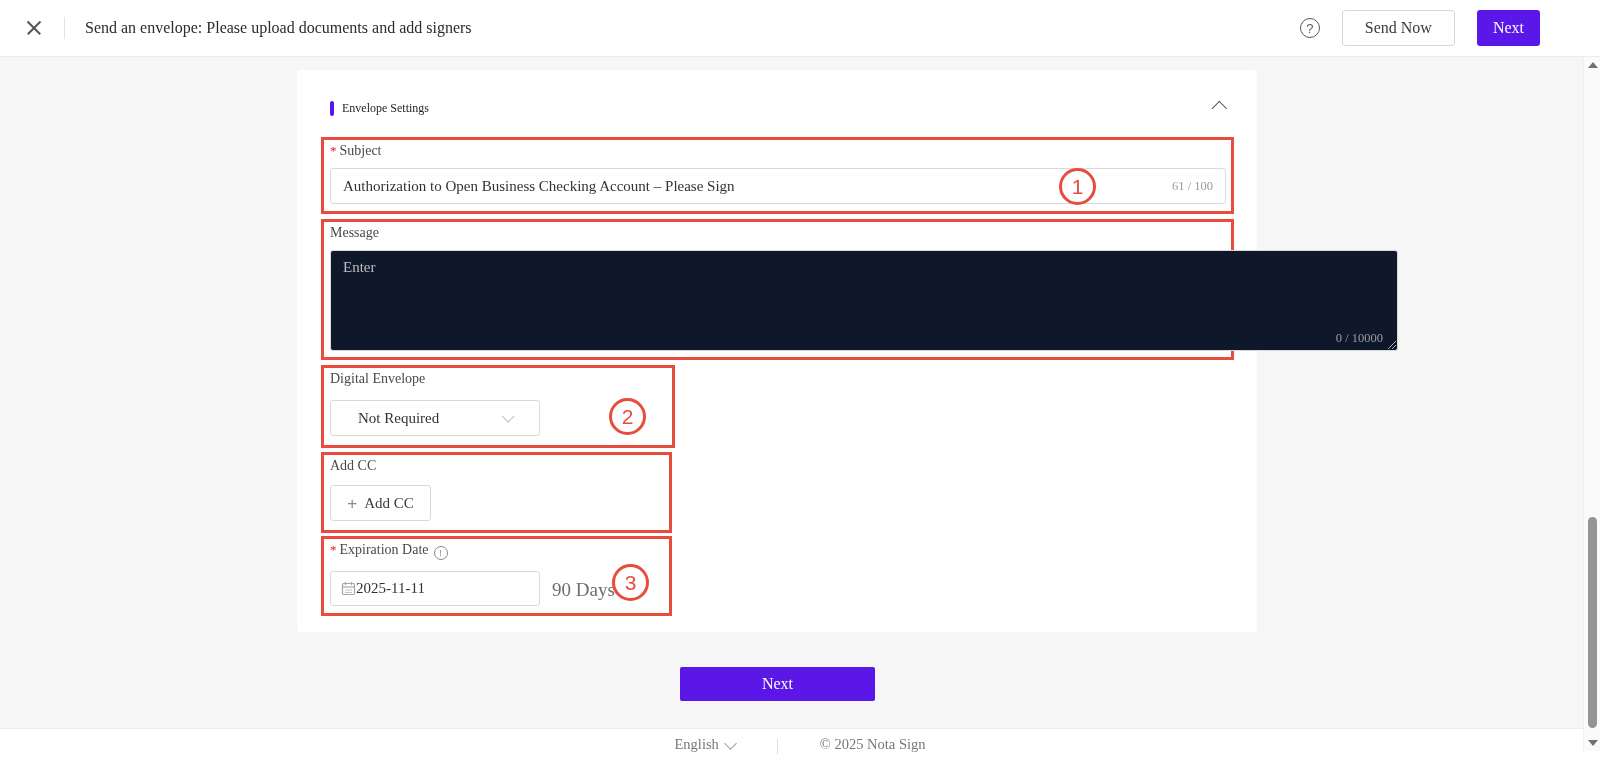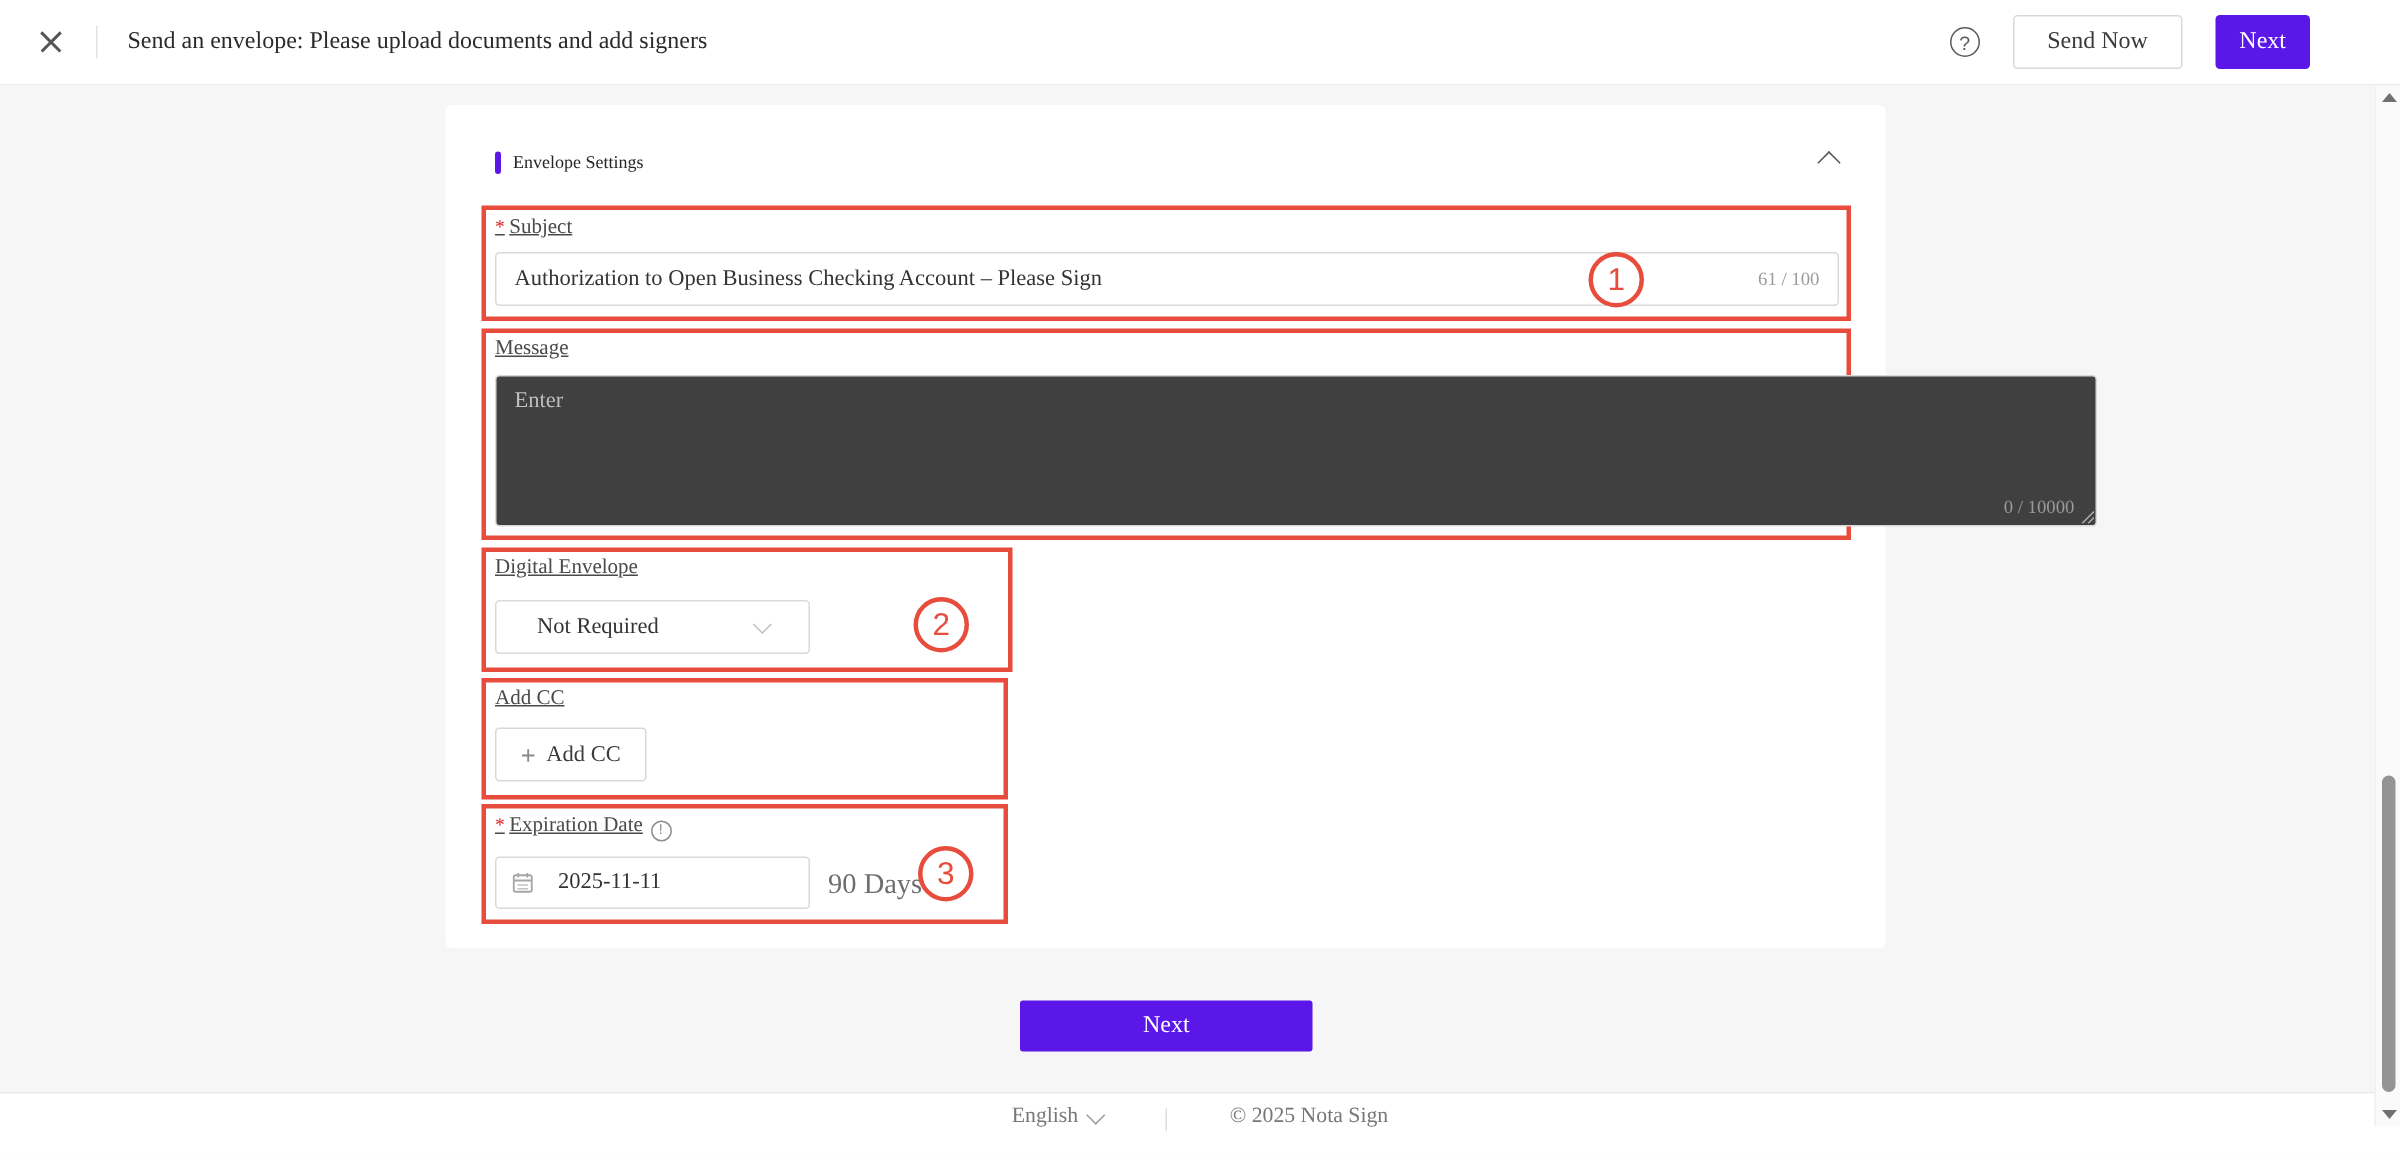--- a/index.html
+++ b/index.html
@@ -57,53 +57,53 @@
   .collapse-chev { margin-left:auto; width:11px; height:11px; border-left:1.6px solid #555; border-bottom:1.6px solid #555; transform:rotate(135deg) translate(-2px,-2px); cursor:pointer; }
 
   
   .anno { position:absolute; border:3px solid var(--anno); }
   .anno-subject { left:24px; top:67px;  width:913px; height:77px; }
   .anno-message { left:24px; top:149px; width:913px; height:141px; }
   .anno-ds      { left:24px; top:295px; width:354px; height:83px; }
   .anno-cc      { left:24px; top:382px; width:351px; height:81px; }
   .anno-exp     { left:24px; top:466px; width:351px; height:80px; }
 
-  .field-label { position:absolute; left:6px; top:3px; font-size:14px; color:#4a4a4a;text-decoration:underline; }
+  .field-label { position:absolute; left:6px; top:3px; font-size:14px; color:#4a4a4a; }
   .req { color:#e02020; margin-right:3px; font-size:13px; }
 
   .input-box {
     position:absolute; background:#fff; border:1px solid #d9d9d9; border-radius:3px;
     display:flex; align-items:center; font-size:15px; color:#333;
   }
   .subject-input { left:6px; top:28px; width:896px; height:36px; padding:0 12px; }
   .subject-text { flex:1 1 auto; white-space:nowrap; overflow:hidden; }
   .counter { font-size:12.5px; color:#9b9b9b; font-family:"Liberation Serif", serif; }
 
-  .message-box { left:6px; top:28px; width:1068px; height:101px; align-items:flex-start; position:absolute; background:#404040; border:1px solid #d9d9d9; border-radius:3px; }
+  .message-box { left:6px; top:28px; width:1068px; height:101px; align-items:flex-start; position:absolute; background:#0f172a; border:1px solid #d9d9d9; border-radius:3px; }
   .placeholder { position:absolute; left:12px; top:8px; font-size:15px; color:#bfbfbf; }
   .msg-counter { position:absolute; right:14px; bottom:4px; }
   .resize-handle { position:absolute; right:1px; bottom:1px; width:10px; height:10px; }
 
   .select-box { left:6px; top:32px; width:210px; height:36px; padding:0 27px; justify-content:space-between; cursor:pointer; }
   .chev-down { width:9px; height:9px; border-left:1.4px solid #bfbfbf; border-bottom:1.4px solid #bfbfbf; transform:rotate(-45deg) translate(2px,-1px); }
 
   .addcc-btn {
     position:absolute; left:6px; top:30px; width:101px; height:36px;
     background:#fff; border:1px solid #d9d9d9; border-radius:3px;
     display:flex; align-items:center; justify-content:center; gap:7px;
     font-size:15px; color:#3a3a3a; cursor:pointer;
   }
   .plus-glyph { color:#8c8c8c; font-size:17px; font-family:"Liberation Sans", sans-serif; line-height:1; }
 
   .info-icon {
     display:inline-flex; width:14px; height:14px; border:1px solid #8c8c8c; border-radius:50%;
     align-items:center; justify-content:center; font-size:9.5px; color:#8c8c8c;
     font-family:"Liberation Sans", sans-serif; margin-left:5px; vertical-align:-2px;
   }
-  .date-box { left:6px; top:32px; width:210px; height:35px; padding:0 10px; gap:16px; cursor:pointer; }
+  .date-box { left:6px; top:32px; width:210px; height:35px; padding:0 10px; gap:0; cursor:pointer; }
   .days-text { position:absolute; left:228px; top:40px; font-size:19px; color:#6e6e6e; }
 
   .badge {
     position:absolute; width:37px; height:37px; border:3px solid var(--anno); border-radius:50%;
     display:flex; align-items:center; justify-content:center;
     color:var(--anno); font-size:21px; font-family:"Liberation Sans", sans-serif; background:transparent;
   }
   .badge-1 { left:735px; top:28px; }
   .badge-2 { left:285px; top:30px; }
   .badge-3 { left:288px; top:25px; }

